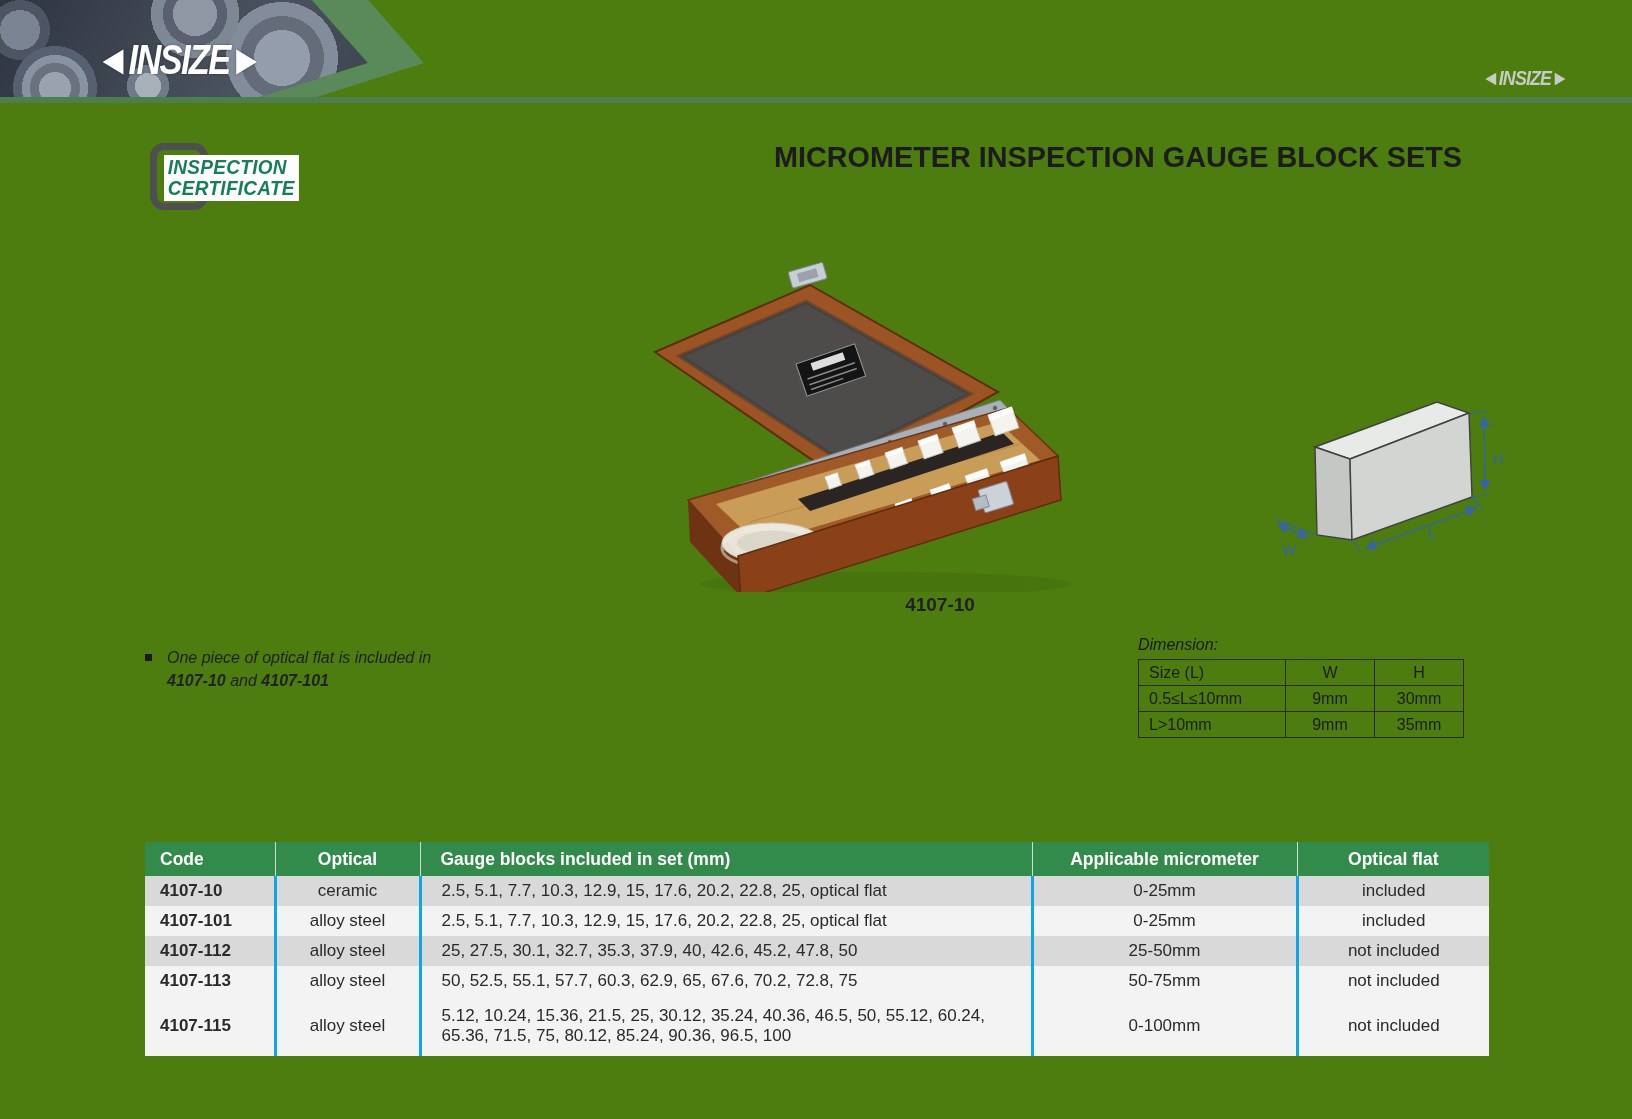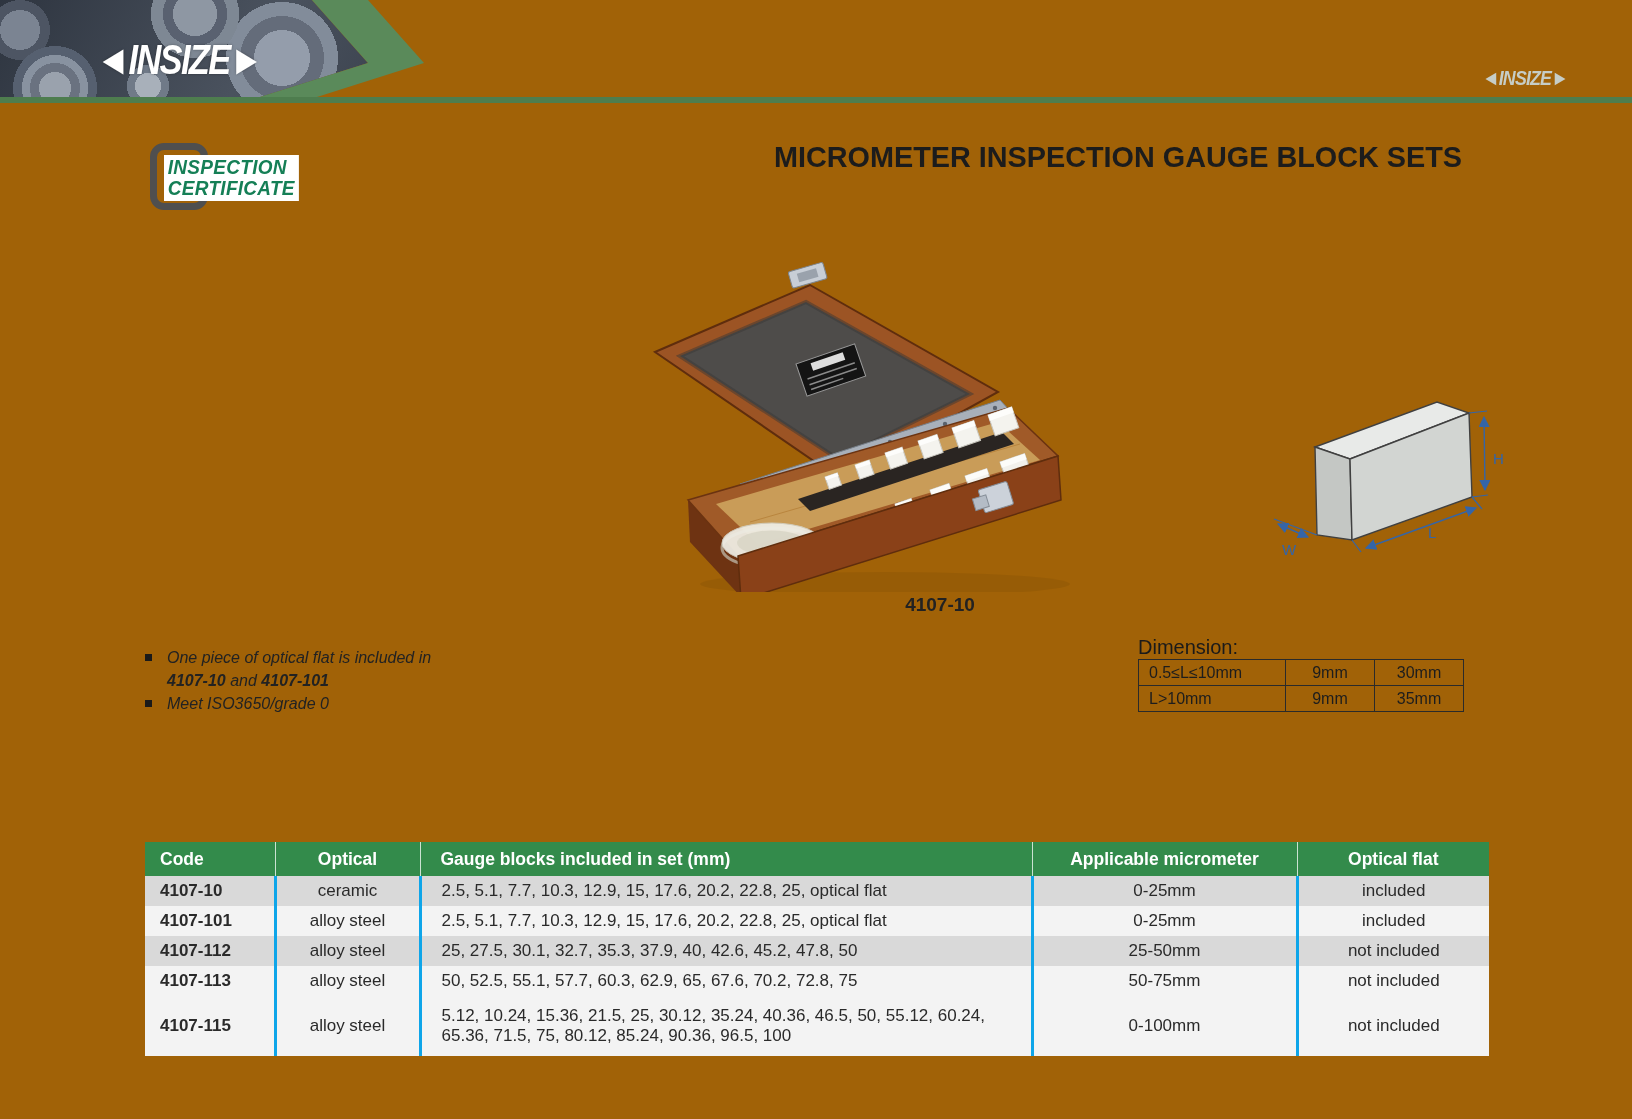--- a/index.html
+++ b/index.html
@@ -1,17 +1,17 @@
 <!DOCTYPE html>
 <html><head>
 <meta charset="utf-8">
 <style>
   * { margin:0; padding:0; box-sizing:border-box; }
   body { background:#ffffff; font-family:"Liberation Sans", sans-serif; }
-  .page { position:relative; width:1632px; height:1119px; background:#a16207; overflow:hidden; }
+  .page { position:relative; width:1632px; height:1119px; background:#4d7c0f; overflow:hidden; }
 
   
   .banner { position:absolute; left:0; top:0; width:1632px; height:103px; }
   .banner-photo {
     position:absolute; left:0; top:0; width:420px; height:97px;
     clip-path: polygon(0 0, 312px 0, 368px 63px, 260px 97px, 0 97px);
     background-image:
       radial-gradient(circle at 55px 88px,  #9aa2ad 0 16px, #6a7280 16px 25px, #8892a0 25px 33px, #566070 33px 42px, rgba(0,0,0,0) 42px),
       radial-gradient(circle at 195px 14px, #8e97a3 0 22px, #596170 22px 32px, #7e8894 32px 44px, rgba(0,0,0,0) 44px),
       radial-gradient(circle at 148px 86px, #a8b0ba 0 13px, #707a88 13px 21px, rgba(0,0,0,0) 21px),
@@ -61,21 +61,21 @@
   .product-caption {
     position:absolute; left:840px; top:594px; width:200px; text-align:center;
     font-size:19px; font-weight:bold; color:#222222;
   }
 
   
   .dim-svg { position:absolute; left:1230px; top:375px; width:280px; height:185px; }
   .dim-svg text { font-family:"Liberation Sans", sans-serif; font-size:15px; fill:#3465a8; }
 
   
-  .dim-title { position:absolute; left:1138px; top:636px; font-size:20px; color:#1a1a1a; }
+  .dim-title { position:absolute; left:1138px; top:636px; font-size:16px; color:#1a1a1a;font-style:italic; }
   .dim-table-wrap { position:absolute; left:1138px; top:659px; width:325px; }
   table.dim { border-collapse:collapse; width:100%; table-layout:fixed; }
   table.dim td, table.dim th {
     border:1.5px solid #2a2a2a; font-size:16px; font-weight:normal; color:#1d1d1d;
     height:26px; text-align:center; padding:0;
   }
   table.dim .c-size { text-align:left; padding-left:10px; }
 
   
   .features { position:absolute; left:145px; top:646px; width:520px; list-style:none; }
@@ -246,20 +246,25 @@
 
   <div class="dim-title">Dimension:</div>
   <div class="dim-table-wrap">
     <table class="dim">
       <colgroup>
           <col style="width:147px">
           <col style="width:89px">
           <col style="width:89px">
         </colgroup>
       <tbody>
+          <tr>
+        <th class="c-size">Size (L)</th>
+        <th>W</th>
+        <th>H</th>
+      </tr>
       <tr>
         <td class="c-size">0.5≤L≤10mm</td>
         <td>9mm</td>
         <td>30mm</td>
       </tr>
       <tr>
         <td class="c-size">L&gt;10mm</td>
         <td>9mm</td>
         <td>35mm</td>
       </tr>
@@ -267,24 +272,20 @@
       </table>
   </div>
 
   <ul class="features">
     <li>
       <span class="sq"></span>
       <span>One piece of optical flat is included in</span><br>
       <b>4107-10</b>
       <span>and</span>
       <b>4107-101</b>
-    </li>
-    <li>
-      <span class="sq"></span>
-      <span>Meet ISO3650/grade 0</span>
     </li>
   </ul>
 
   <div class="main-table-wrap">
     <table class="main">
       <colgroup>
         <col style="width:130px">
           <col style="width:145px">
           <col style="width:612px">
           <col style="width:265px">

